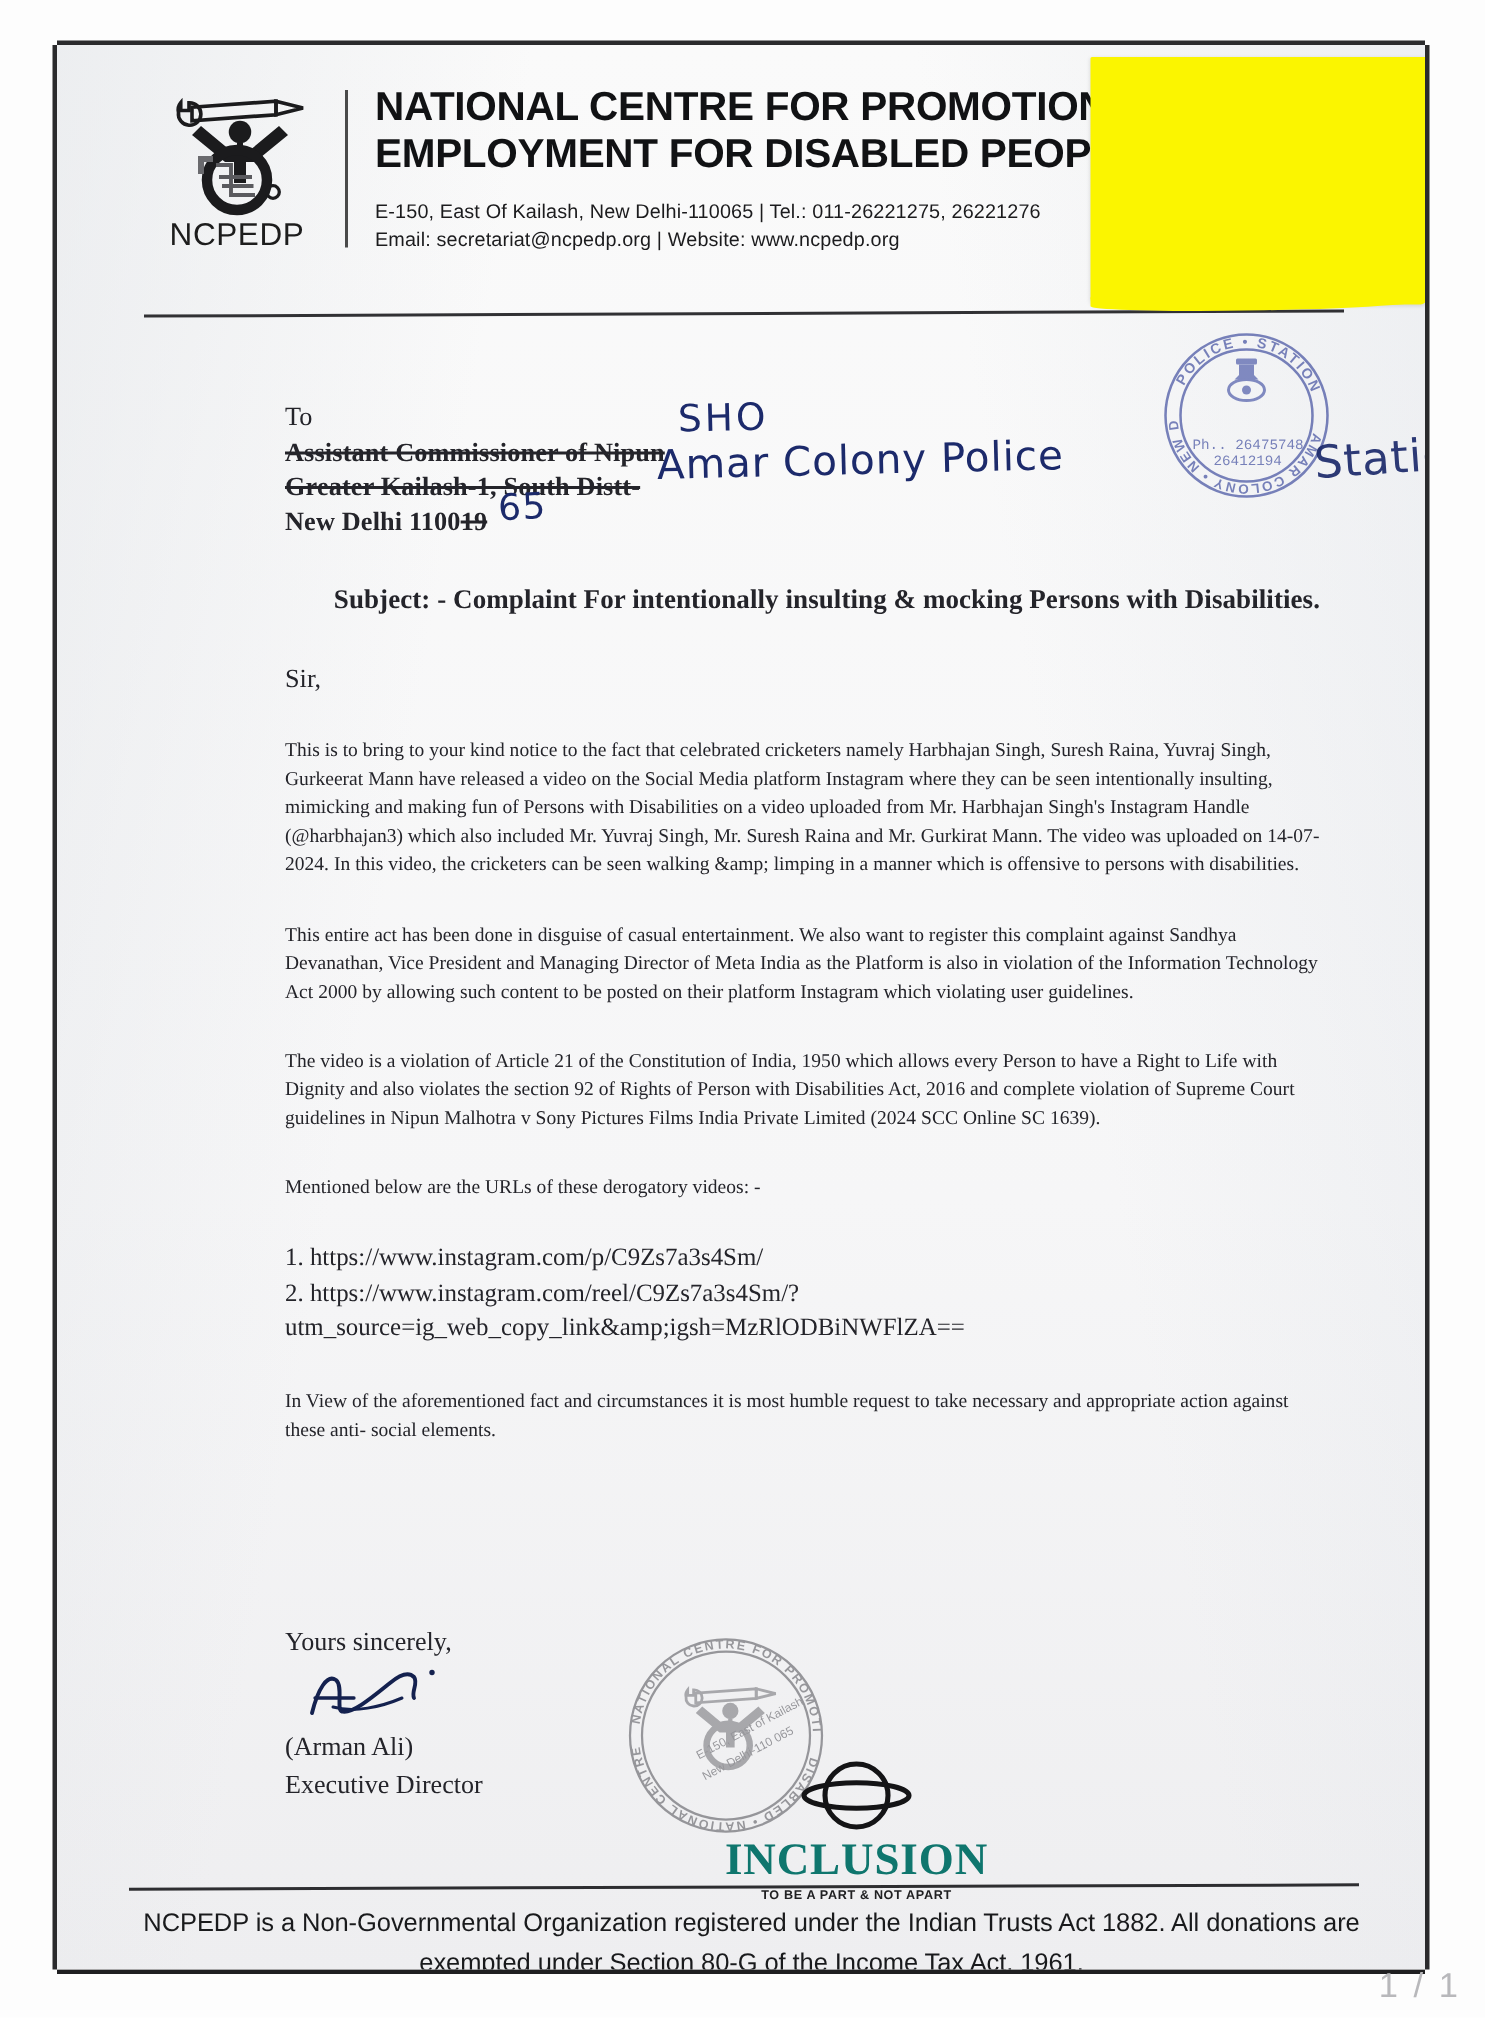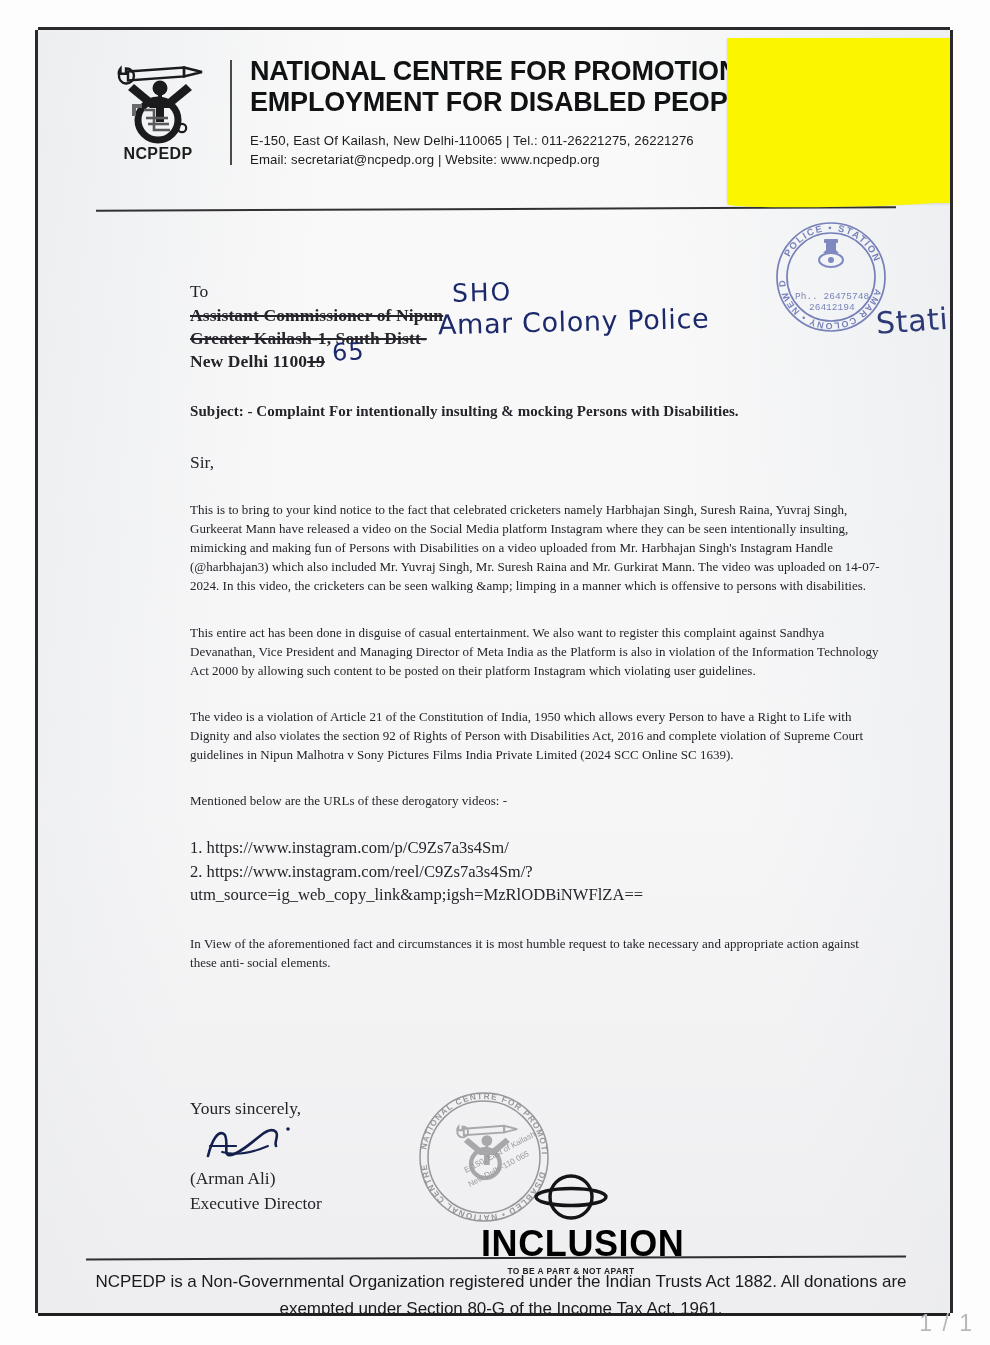--- a/index.html
+++ b/index.html
@@ -56,22 +56,22 @@
   }
   #logo-block {
     width: 116px;
     flex: 0 0 116px;
     text-align: center;
     padding-top: 6px;
   }
   #logo-mark { width: 104px; height: 86px; display:block; margin: 0 auto; }
   #logo-word {
     font-family: "Liberation Sans", sans-serif;
-    font-weight: 700;
-    font-size: 16px;
+    font-weight: 400;
+    font-size: 21px;
     letter-spacing: .4px;
     color: #1d1d1d;
     margin-top: 1px;
   }
   #lh-divider {
     width: 2px;
     align-self: stretch;
     background: #4a4a4a;
     margin: 8px 18px 4px 14px;
     flex: 0 0 2px;
@@ -132,21 +132,21 @@
     top: 189px;
     width: 132px;
     height: 118px;
     opacity: .62;
   }
 
   
   #letter-body {
     position: absolute;
     left: 152px;
-    top: 250px;
+    top: 236px;
     width: 690px;
     color: #24242a;
   }
   .addr-line {
     font-size: 17.5px;
     line-height: 1.32;
     font-weight: 700;
     letter-spacing: .1px;
   }
   .addr-to {
@@ -175,23 +175,24 @@
   #hw-station { left: 248px; top: 26px; font-size: 27px; }
   #hw-65 { left: 142px; top: 58px; font-size: 24px; letter-spacing: 1px; transform: rotate(-3deg); }
   #hw-scrawl { left: 686px; top: 22px; font-size: 30px; transform: rotate(-4deg); opacity:.92; }
 
   .date-line {
     margin-top: 34px;
     font-size: 17.5px;
   }
   .subject-line {
     margin-top: 30px;
-    font-size: 15px;
+    font-size: 18px;
     font-weight: 700;
     letter-spacing: .05px;
+    text-align: right;
   }
   .salutation { margin-top: 32px; font-size: 17.5px; }
 
   .para {
     margin-top: 27px;
     font-size: 13px;
     line-height: 1.47;
     text-align: left;
     letter-spacing: .02px;
   }
@@ -230,25 +231,25 @@
   
   #inclusion-logo {
     position: absolute;
     left: 443px;
     top: 1139px;
     width: 180px;
     text-align: center;
   }
   #inclusion-planet { display:block; margin: 0 auto; }
   #inclusion-word {
-    font-family: Liberation Sans, sans-serif;
+    font-family: Liberation Serif, serif;
     font-weight: 700;
-    font-size: 36px;
+    font-size: 30px;
     letter-spacing: .6px;
-    color: #000000;
+    color: #0f766e;
     margin-top: -2px;
   }
   #inclusion-tag {
     font-family: "Liberation Sans", sans-serif;
     font-weight: 700;
     font-size: 8.4px;
     letter-spacing: .45px;
     color: #202022;
     margin-top: 1px;
   }

